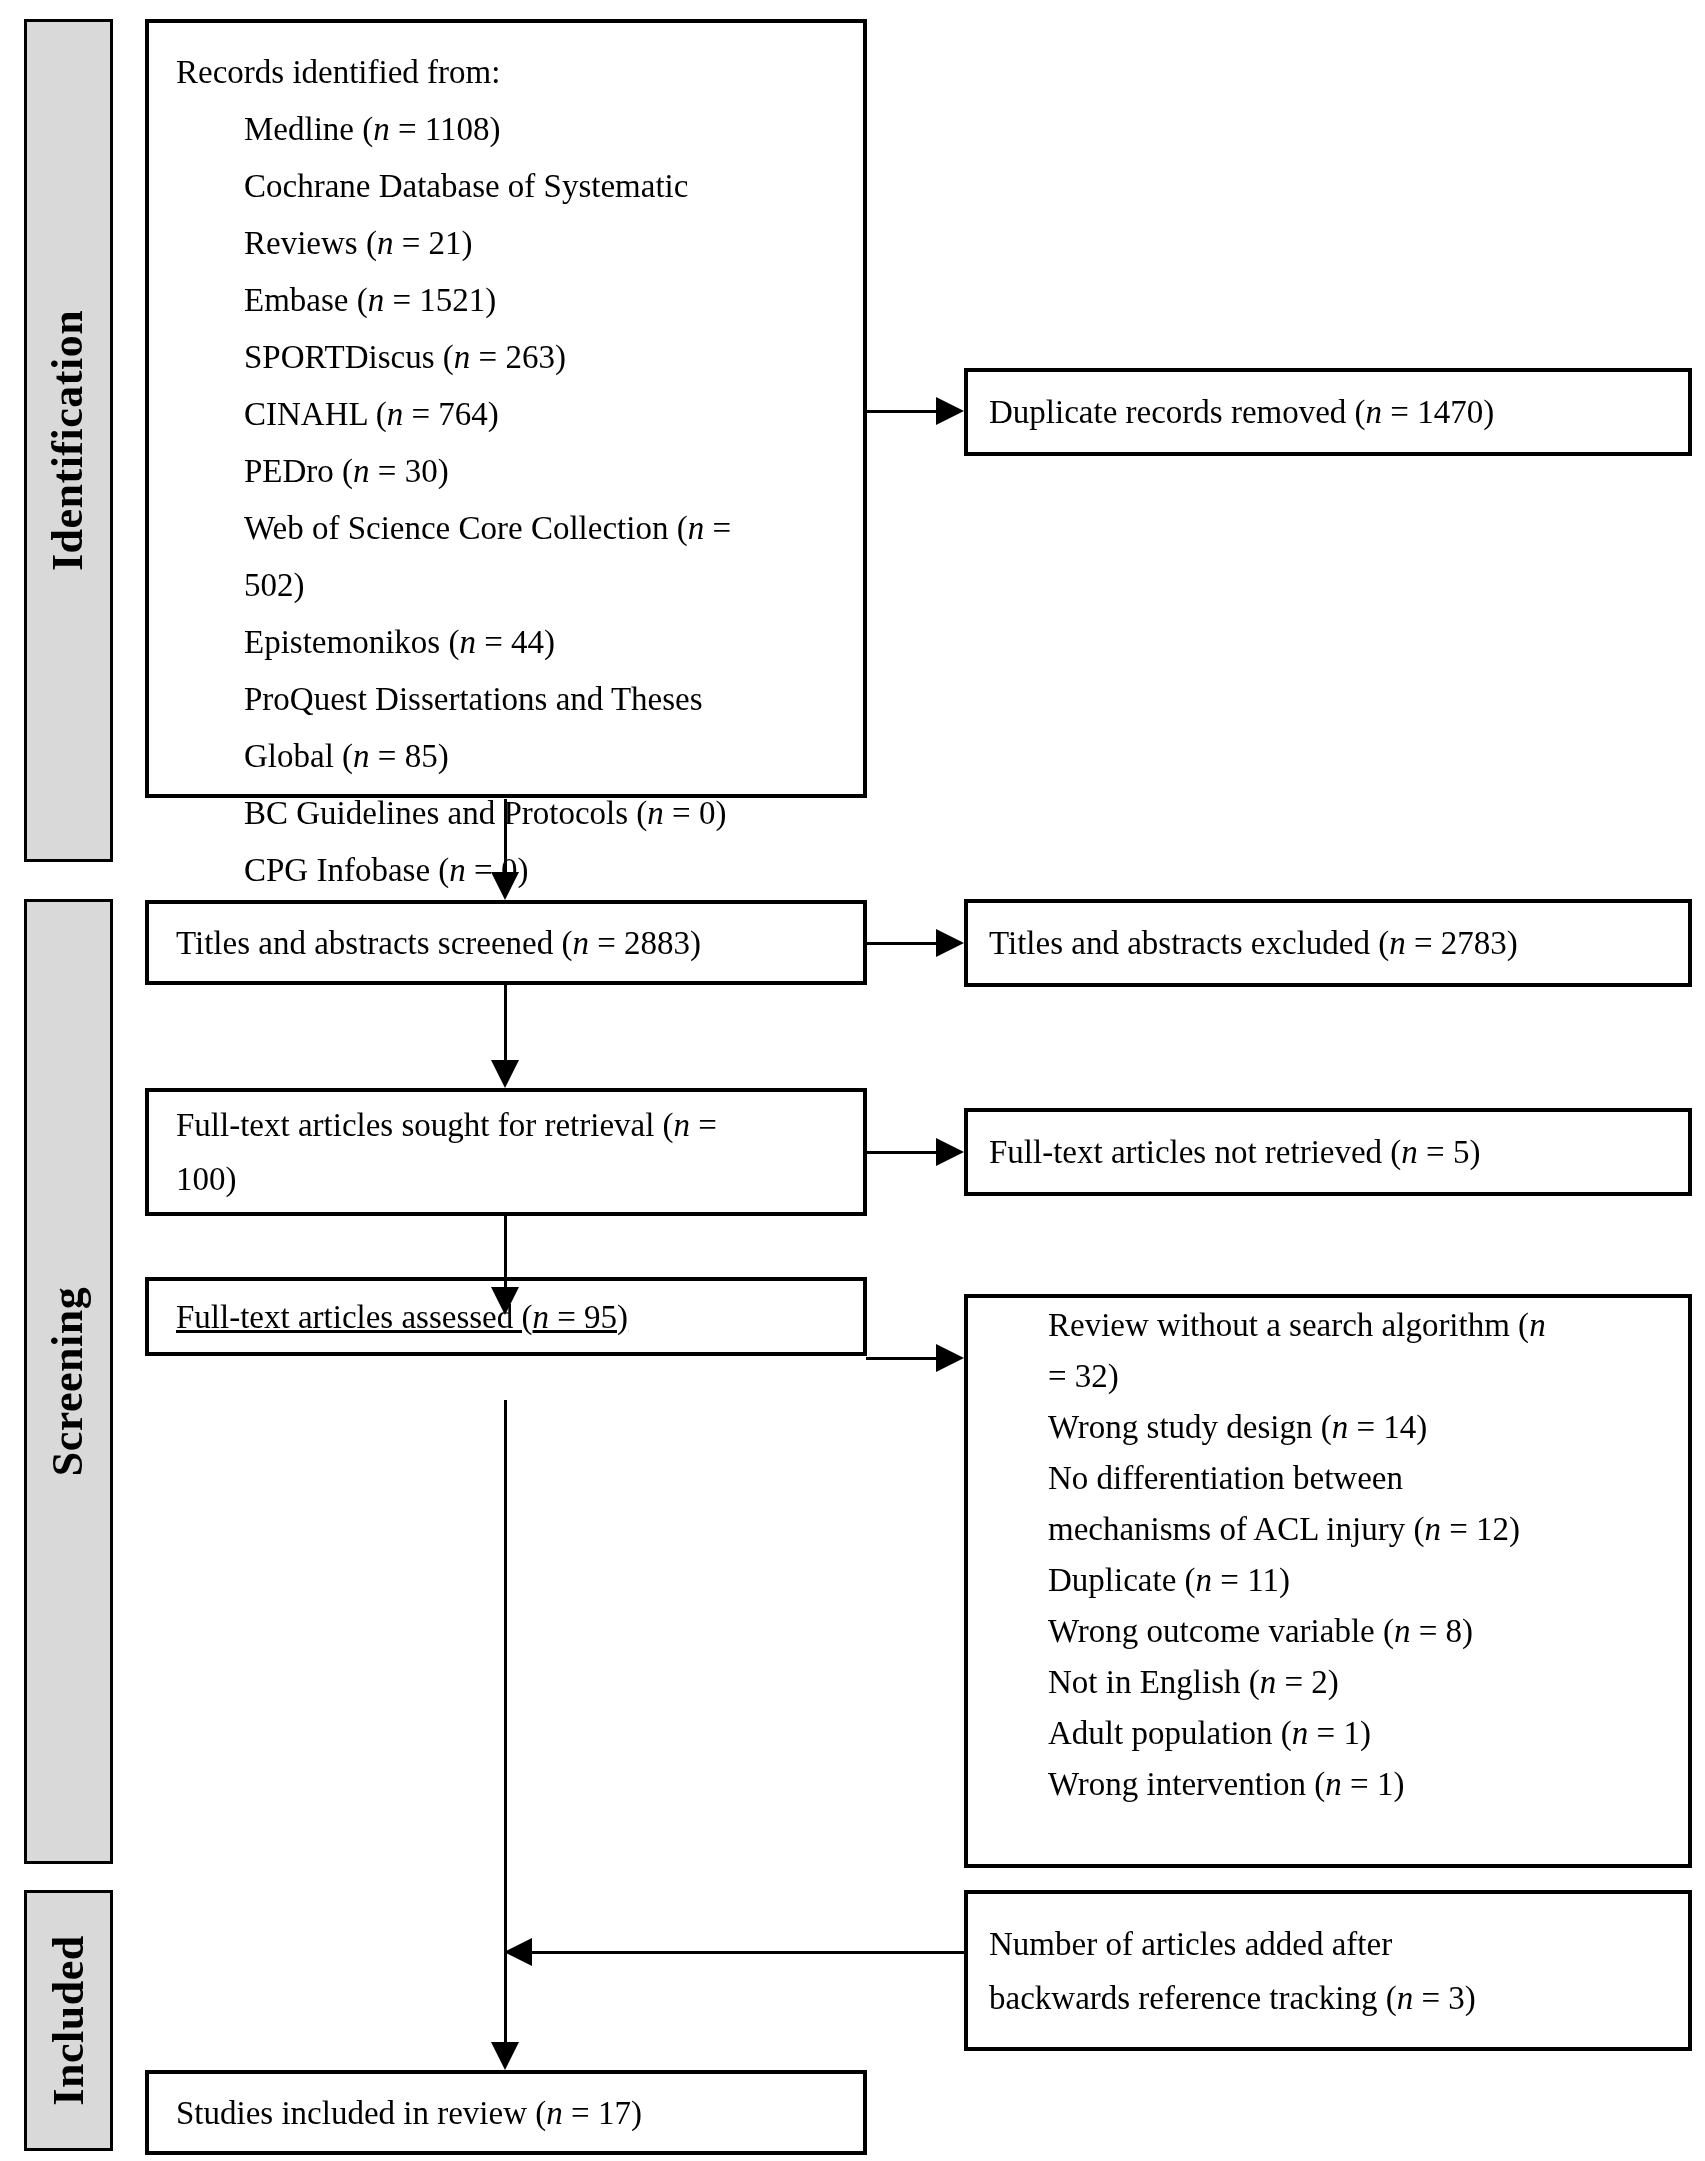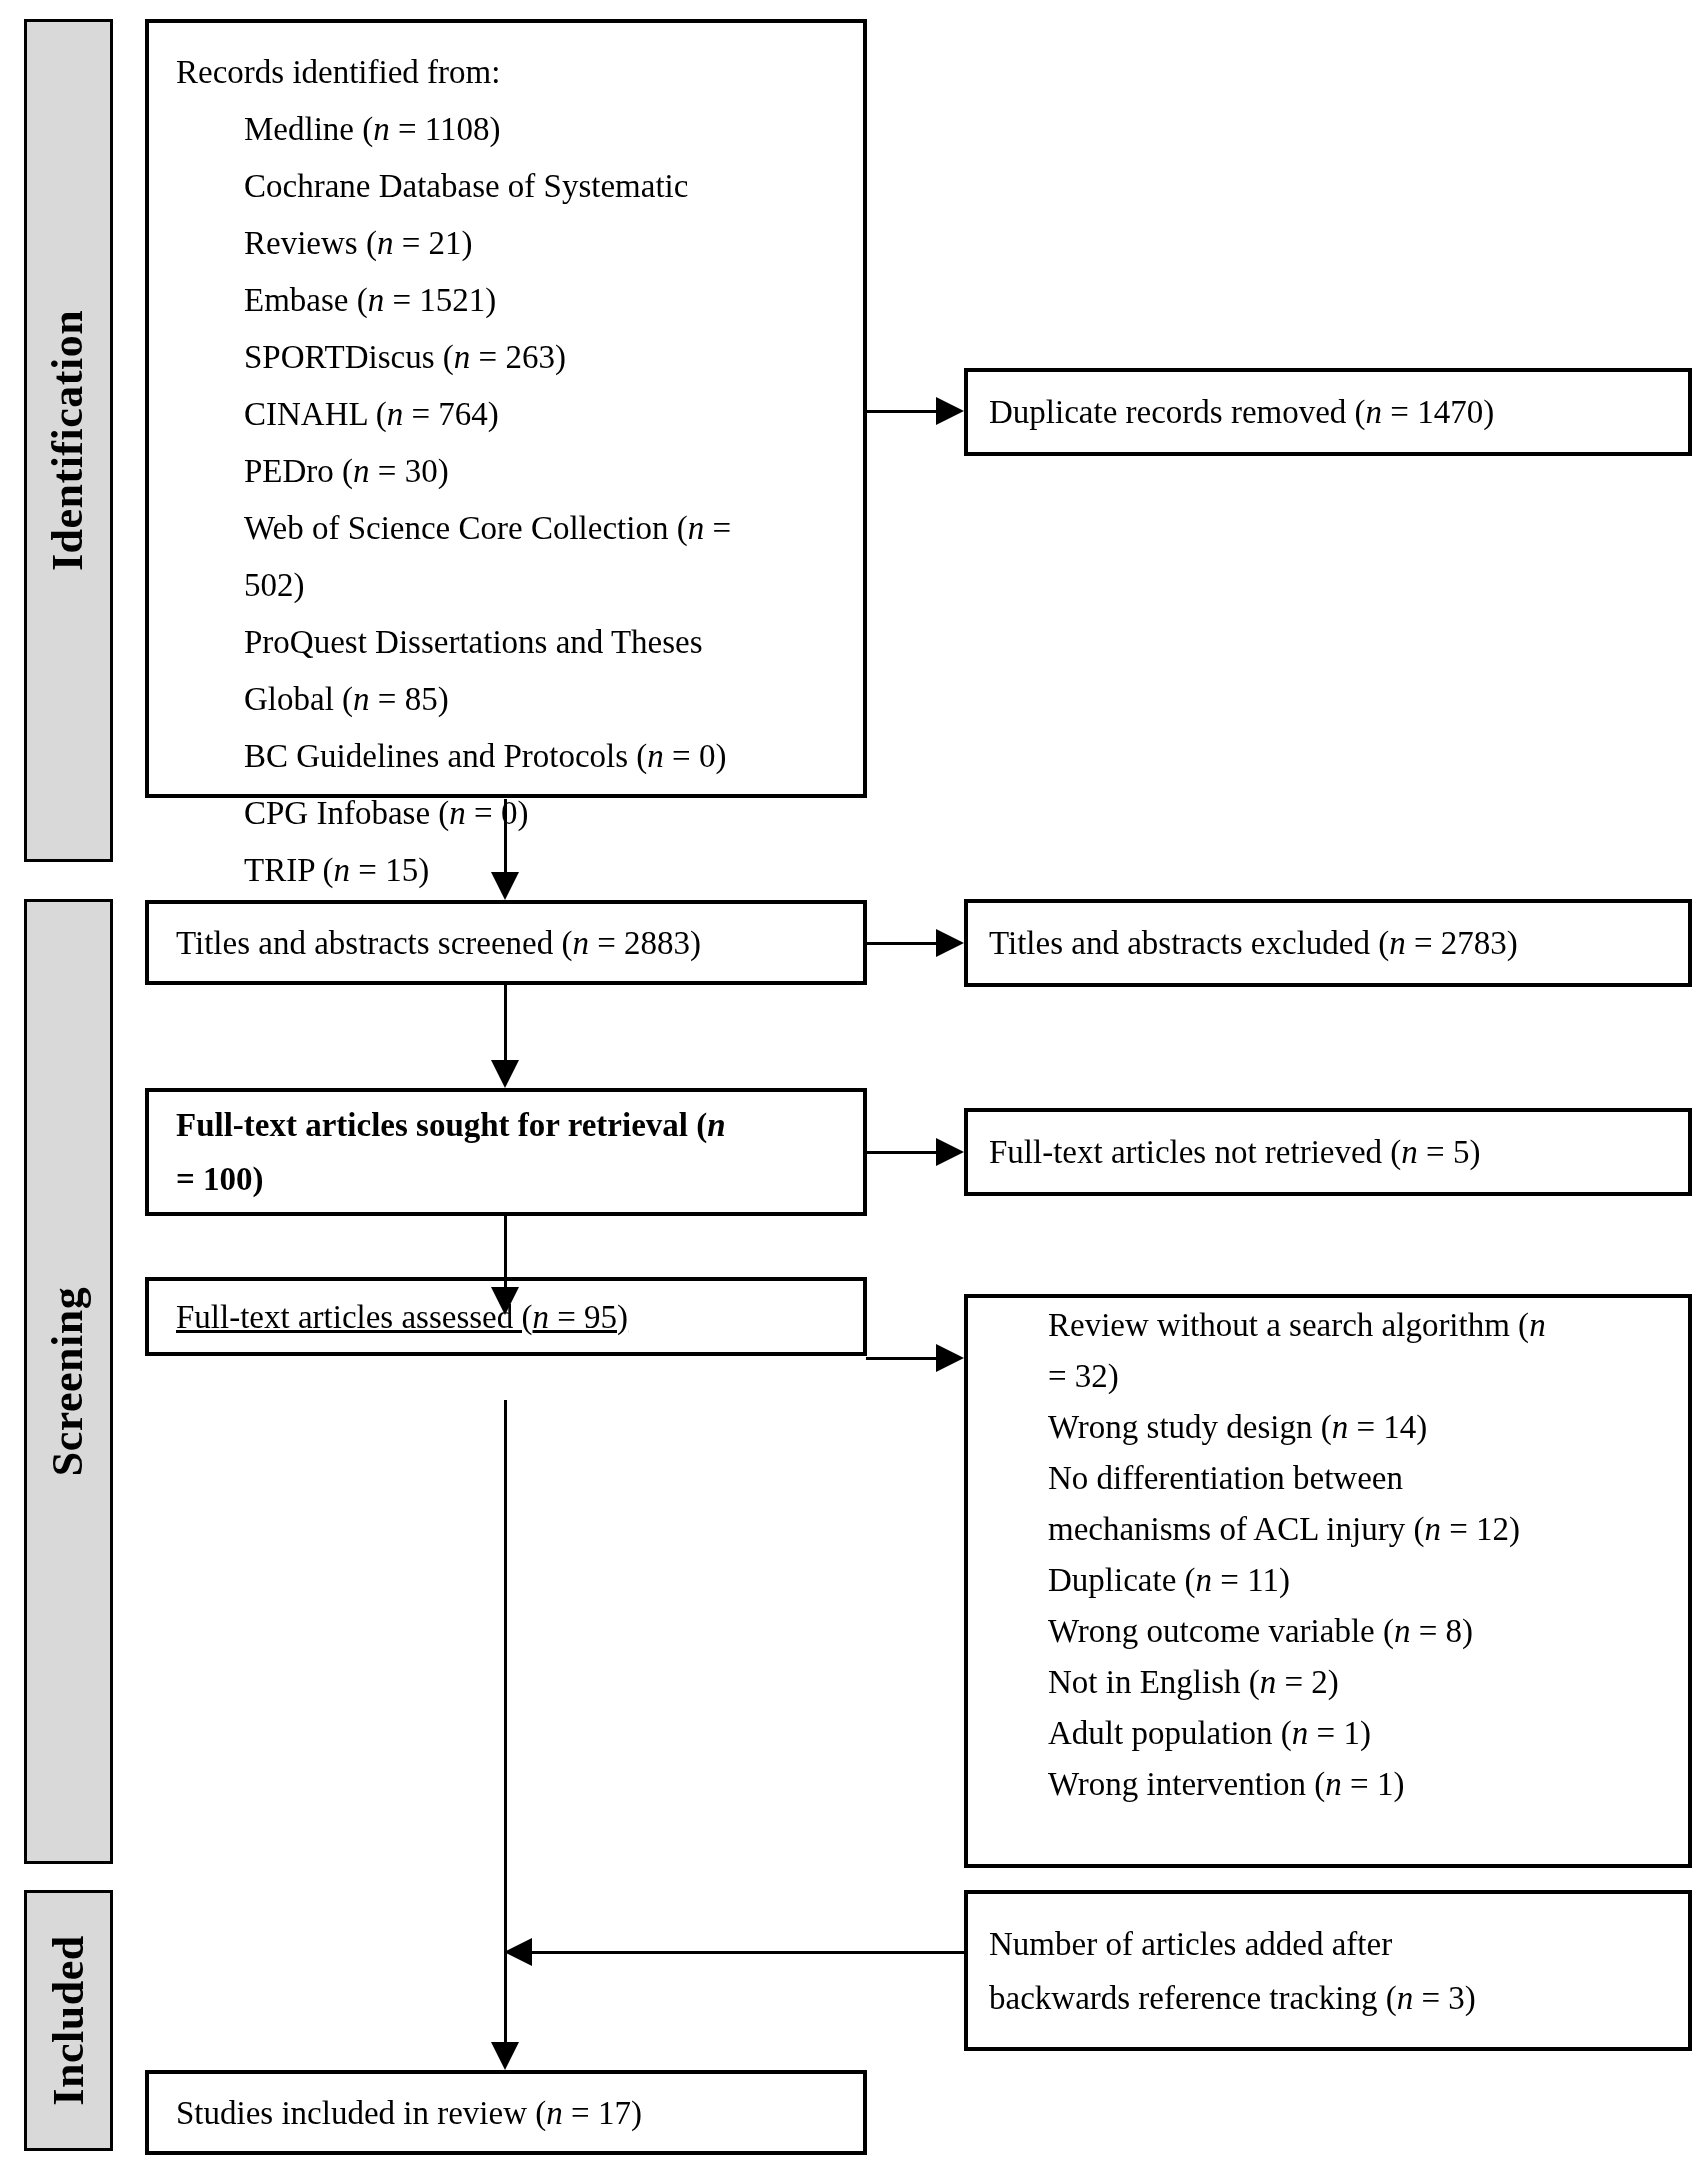--- a/index.html
+++ b/index.html
@@ -12,21 +12,21 @@
   
   .fbox{position:absolute;background:#fff;border:4.2px solid #000;box-sizing:border-box;
         font-size:33px;line-height:54px;}
   .single{display:flex;align-items:center;}
   .col{display:flex;flex-direction:column;justify-content:center;}
   .pl-main{padding-left:27px;}
   .pl-side{padding-left:21px;}
   #box-records{left:145px;top:19.3px;width:722px;height:779px;padding:21px 15.7px 0 27px;line-height:57px;}
   #box-records .list{margin-left:68px;width:522px;}
   #box-screened{left:145px;top:900px;width:722px;height:85px;}
-  #box-sought{left:145px;top:1088px;width:722px;height:128px;font-weight:bold;}
+  #box-sought{left:145px;top:1088px;width:722px;height:128px;}
   #box-sought .text{max-width:553px;}
   #box-assessed{left:145px;top:1277px;width:722px;height:79px;text-decoration:underline;}
   #box-included{left:145px;top:2070px;width:722px;height:85px;}
   #box-duplicate{left:964px;top:368px;width:728px;height:88px;}
   #box-ta-excluded{left:964px;top:899px;width:728px;height:88px;}
   #box-not-retrieved{left:964px;top:1108px;width:728px;height:88px;}
   #box-ft-excluded{left:964px;top:1294px;width:728px;height:574px;padding:2.1px 15.7px 0 24px;line-height:51px;}
   #box-ft-excluded .list{margin-left:56px;width:522px;}
   #box-backwards{left:964px;top:1890px;width:728px;height:161px;}
   #box-backwards .text{width:522px;}
@@ -59,20 +59,21 @@
   <div class="fbox" id="box-records">
     <div>Records identified from:</div>
     <div class="list">
         <div>Medline (<i>n</i> = 1108)</div>
         <div>Cochrane Database of Systematic Reviews (<i>n</i> = 21)</div>
         <div>Embase (<i>n</i> = 1521)</div>
         <div>SPORTDiscus (<i>n</i> = 263)</div>
         <div>CINAHL (<i>n</i> = 764)</div>
         <div>PEDro (<i>n</i> = 30)</div>
         <div>Web of Science Core Collection (<i>n</i> = 502)</div>
+        <div>Epistemonikos (<i>n</i> = 44)</div>
         <div>ProQuest Dissertations and Theses Global (<i>n</i> = 85)</div>
         <div>BC Guidelines and Protocols (<i>n</i> = 0)</div>
         <div>CPG Infobase (<i>n</i> = 0)</div>
         <div>TRIP (<i>n</i> = 15)</div>
       </div>
   </div>
 
   <div class="fbox single pl-main" id="box-screened">
     <div>Titles and abstracts screened (<i>n</i> = 2883)</div>
   </div>

